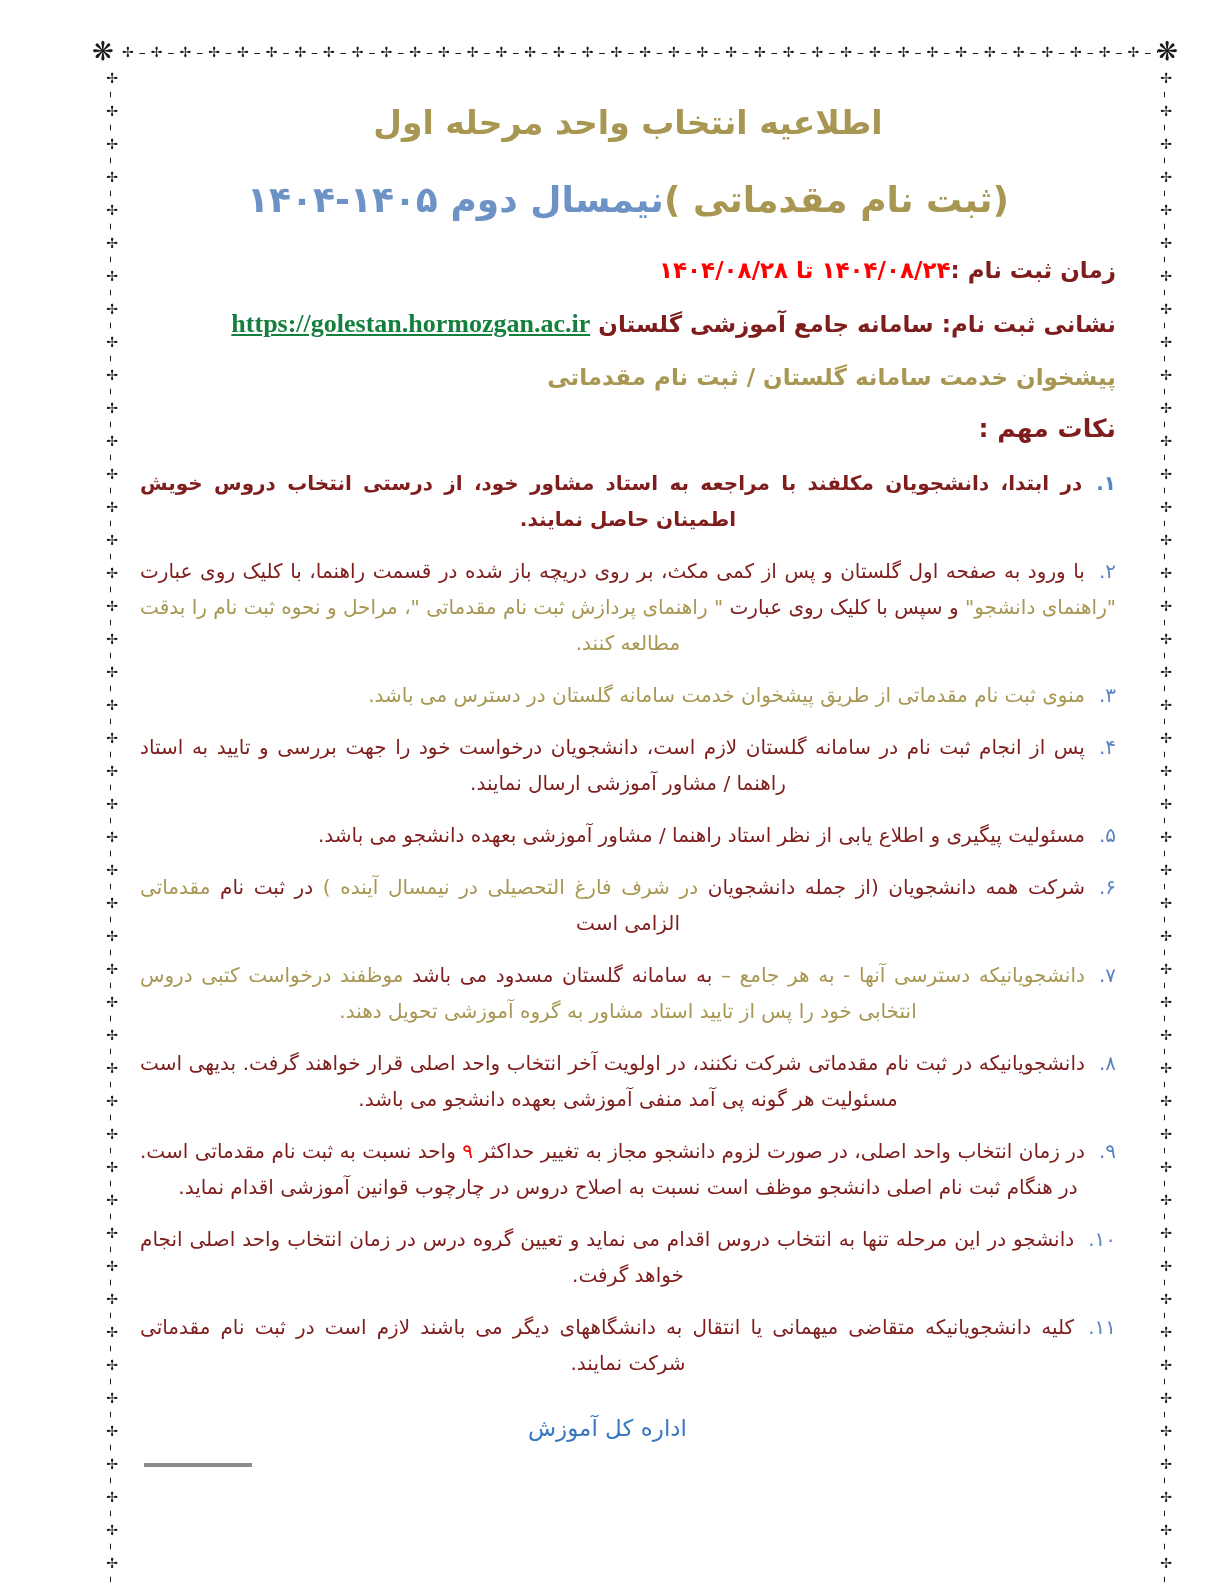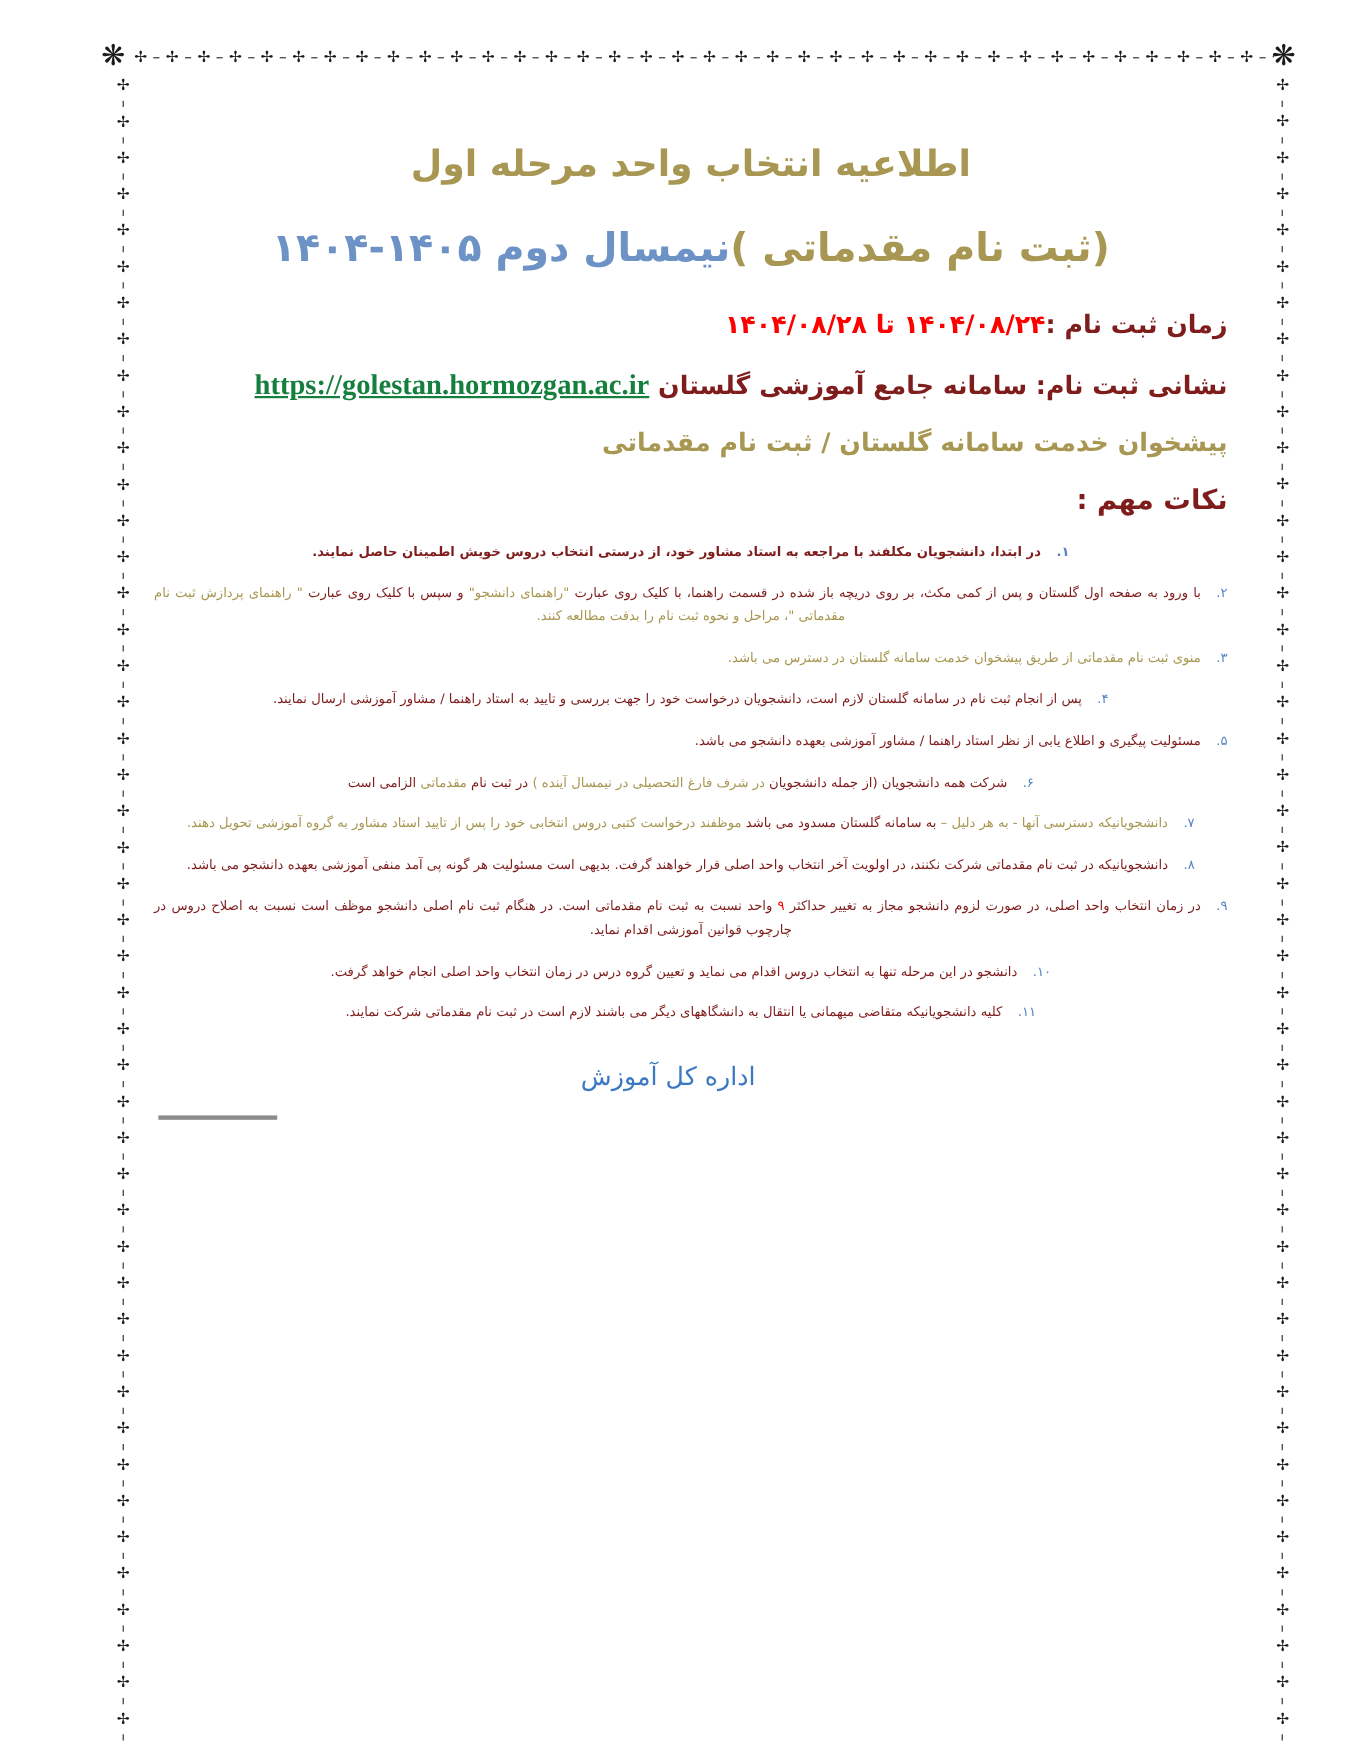--- a/index.html
+++ b/index.html
@@ -23,35 +23,35 @@
   .orn-v{
     position:absolute; top:70px; bottom:0; width:24px;
     writing-mode:vertical-rl; text-orientation:mixed;
     font-size:14px; letter-spacing:5px; white-space:nowrap; overflow:hidden;
     text-align:center;
   }
   .orn-left{left:96px;}
   .orn-right{right:50px;}
   
   .content{
-    position:absolute; top:128px; right:108px; width:976px;
+    position:absolute; top:102px; right:108px; width:976px;
     direction:rtl;
   }
   .title1{
     font-size:33px; font-weight:bold; color:#A89752;
     text-align:center; margin-bottom:32px; line-height:1.3;
   }
   .title2{
     font-size:36px; font-weight:bold;
     text-align:center; margin-bottom:30px; line-height:1.3;
   }
   .line{font-size:23px; font-weight:bold; text-align:right; margin-bottom:18px; line-height:1.45;}
   .pish{margin-bottom:20px;}
   .notes-h{font-size:25px; font-weight:bold; text-align:right; margin-bottom:22px;}
-  .notes{font-size:12px; line-height:1.8;}
+  .notes{font-size:20px; line-height:1.8;}
   .note{
     text-align:justify; text-align-last:center;
     margin-bottom:16px; color:#5784C4;
   }
   .note.single{text-align:center; text-align-last:right;}
   .note.bold{font-weight:bold;}
   .note .num{color:#5784C4; margin-left:14px;}
   
   .c-gold{color:#A89752;}
   .c-blue{color:#7f1d1d;}
@@ -91,21 +91,21 @@
     <div class="line"><span class="c-blue">نشانی ثبت نام: سامانه جامع آموزشی گلستان </span><a class="c-link" href="#">https://golestan.hormozgan.ac.ir</a></div>
     <div class="line pish c-gold">پیشخوان خدمت سامانه گلستان / ثبت نام مقدماتی</div>
     <div class="notes-h c-blue">نکات مهم :</div>
     <div class="notes">
         <div class="note bold"><span class="num">۱.</span><span><span class="c-blue">در ابتدا، دانشجویان مکلفند با مراجعه به استاد مشاور خود، از درستی انتخاب دروس خویش اطمینان حاصل نمایند.</span></span></div>
         <div class="note"><span class="num">۲.</span><span><span class="c-blue">با ورود به صفحه اول گلستان و پس از کمی مکث، بر روی دریچه باز شده در قسمت راهنما، با کلیک روی عبارت </span><span class="c-gold">"راهنمای دانشجو"</span><span class="c-blue"> و سپس با کلیک روی عبارت </span><span class="c-gold">" راهنمای پردازش ثبت نام مقدماتی "، مراحل و نحوه ثبت نام را بدقت مطالعه کنند.</span></span></div>
         <div class="note single"><span class="num">۳.</span><span><span class="c-gold">منوی ثبت نام مقدماتی از طریق پیشخوان خدمت سامانه گلستان در دسترس می باشد.</span></span></div>
         <div class="note"><span class="num">۴.</span><span><span class="c-blue">پس از انجام ثبت نام در سامانه گلستان لازم است، دانشجویان درخواست خود را جهت بررسی و تایید به استاد راهنما / مشاور آموزشی ارسال نمایند.</span></span></div>
         <div class="note single"><span class="num">۵.</span><span><span class="c-blue">مسئولیت پیگیری و اطلاع یابی از نظر استاد راهنما / مشاور آموزشی بعهده دانشجو می باشد.</span></span></div>
         <div class="note"><span class="num">۶.</span><span><span class="c-blue">شرکت همه دانشجویان (از جمله دانشجویان </span><span class="c-gold">در شرف فارغ التحصیلی در نیمسال آینده ) </span><span class="c-blue">در ثبت نام </span><span class="c-gold">مقدماتی </span><span class="c-blue">الزامی است</span></span></div>
-        <div class="note"><span class="num">۷.</span><span><span class="c-gold">دانشجویانیکه دسترسی آنها - به هر دلیل – </span><span class="c-blue">به سامانه گلستان مسدود می باشد </span><span class="c-gold">موظفند درخواست کتبی دروس انتخابی خود را پس از تایید استاد مشاور به گروه آموزشی تحویل دهند.</span></span></div>
+        <div class="note"><span class="num">۷.</span><span><span class="c-gold">دانشجویانیکه دسترسی آنها - به هر جامع – </span><span class="c-blue">به سامانه گلستان مسدود می باشد </span><span class="c-gold">موظفند درخواست کتبی دروس انتخابی خود را پس از تایید استاد مشاور به گروه آموزشی تحویل دهند.</span></span></div>
         <div class="note"><span class="num">۸.</span><span><span class="c-blue">دانشجویانیکه در ثبت نام مقدماتی شرکت نکنند، در اولویت آخر انتخاب واحد اصلی قرار خواهند گرفت. بدیهی است مسئولیت هر گونه پی آمد منفی آموزشی بعهده دانشجو می باشد.</span></span></div>
         <div class="note"><span class="num">۹.</span><span><span class="c-blue">در زمان انتخاب واحد اصلی، در صورت لزوم دانشجو مجاز به تغییر حداکثر </span><span class="c-red">۹</span><span class="c-blue"> واحد نسبت به ثبت نام مقدماتی است. در هنگام ثبت نام اصلی دانشجو موظف است نسبت به اصلاح دروس در چارچوب قوانین آموزشی اقدام نماید.</span></span></div>
         <div class="note"><span class="num">۱۰.</span><span><span class="c-blue">دانشجو در این مرحله تنها به انتخاب دروس اقدام می نماید و تعیین گروه درس در زمان انتخاب واحد اصلی انجام خواهد گرفت.</span></span></div>
         <div class="note"><span class="num">۱۱.</span><span><span class="c-blue">کلیه دانشجویانیکه متقاضی میهمانی یا انتقال به دانشگاههای دیگر می باشند لازم است در ثبت نام مقدماتی شرکت نمایند.</span></span></div>
       </div>
     <div class="footer c-footer">اداره کل آموزش</div>
     <div class="rule"></div>
   </div>
 
 </div>

